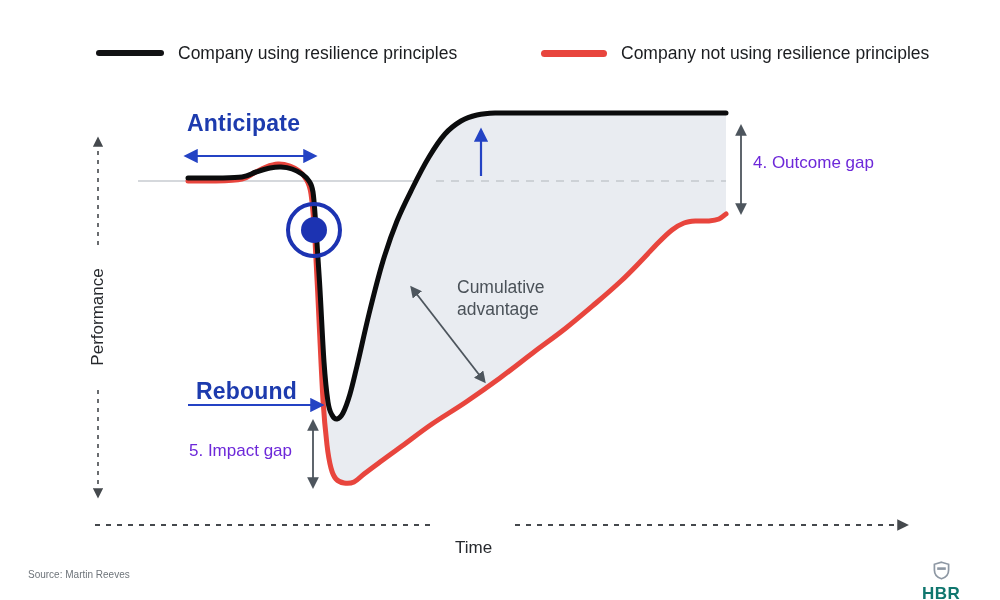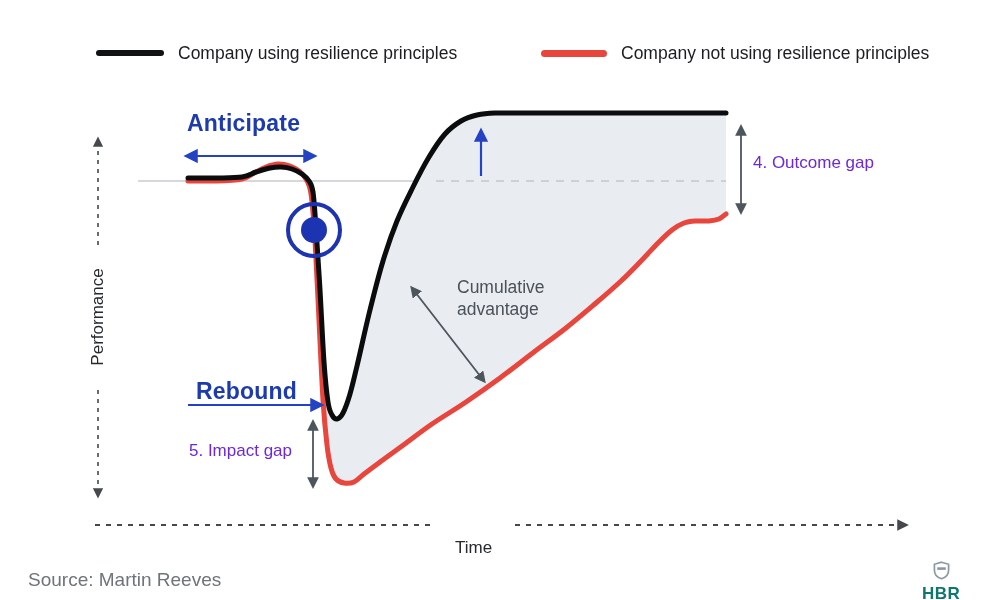--- a/index.html
+++ b/index.html
@@ -12,21 +12,21 @@
   .legend-item .swatch{display:inline-block;border-radius:4px;}
   .swatch-black{width:68px;height:6px;background:#111214;}
   .swatch-red{width:66px;height:7px;background:#e8453d;}
   .legend-item .lg-label{font-size:17.5px;color:#1b1d20;}
   .lab{position:absolute;white-space:pre-line;}
   .blue-label{color:#1d3bae;font-weight:bold;font-size:23px;letter-spacing:.2px;}
   .gray-label{color:#6d28d9;font-size:17px;}
   .cumulative{color:#4a5158;font-size:17.5px;line-height:22px;}
   .axis-label{color:#26292d;font-size:17px;}
   .perf{transform:translate(-50%,-50%) rotate(-90deg);transform-origin:center;}
-  .source{color:#6e747a;font-size:19px;}
+  .source{color:#6e747a;font-size:10px;}
   .hbr{display:flex;align-items:center;gap:4px;color:#0f766e;font-weight:bold;font-size:17px;letter-spacing:.5px;flex-direction:column;}
 </style>
 </head>
 <body>
 
 <div class="stage">
 
   <svg id="chart-svg" width="1000" height="600">
       <defs>
         <marker id="head-blue" viewBox="0 0 10 10" refX="7.5" refY="5" markerWidth="6.5" markerHeight="6.5" orient="auto-start-reverse">

